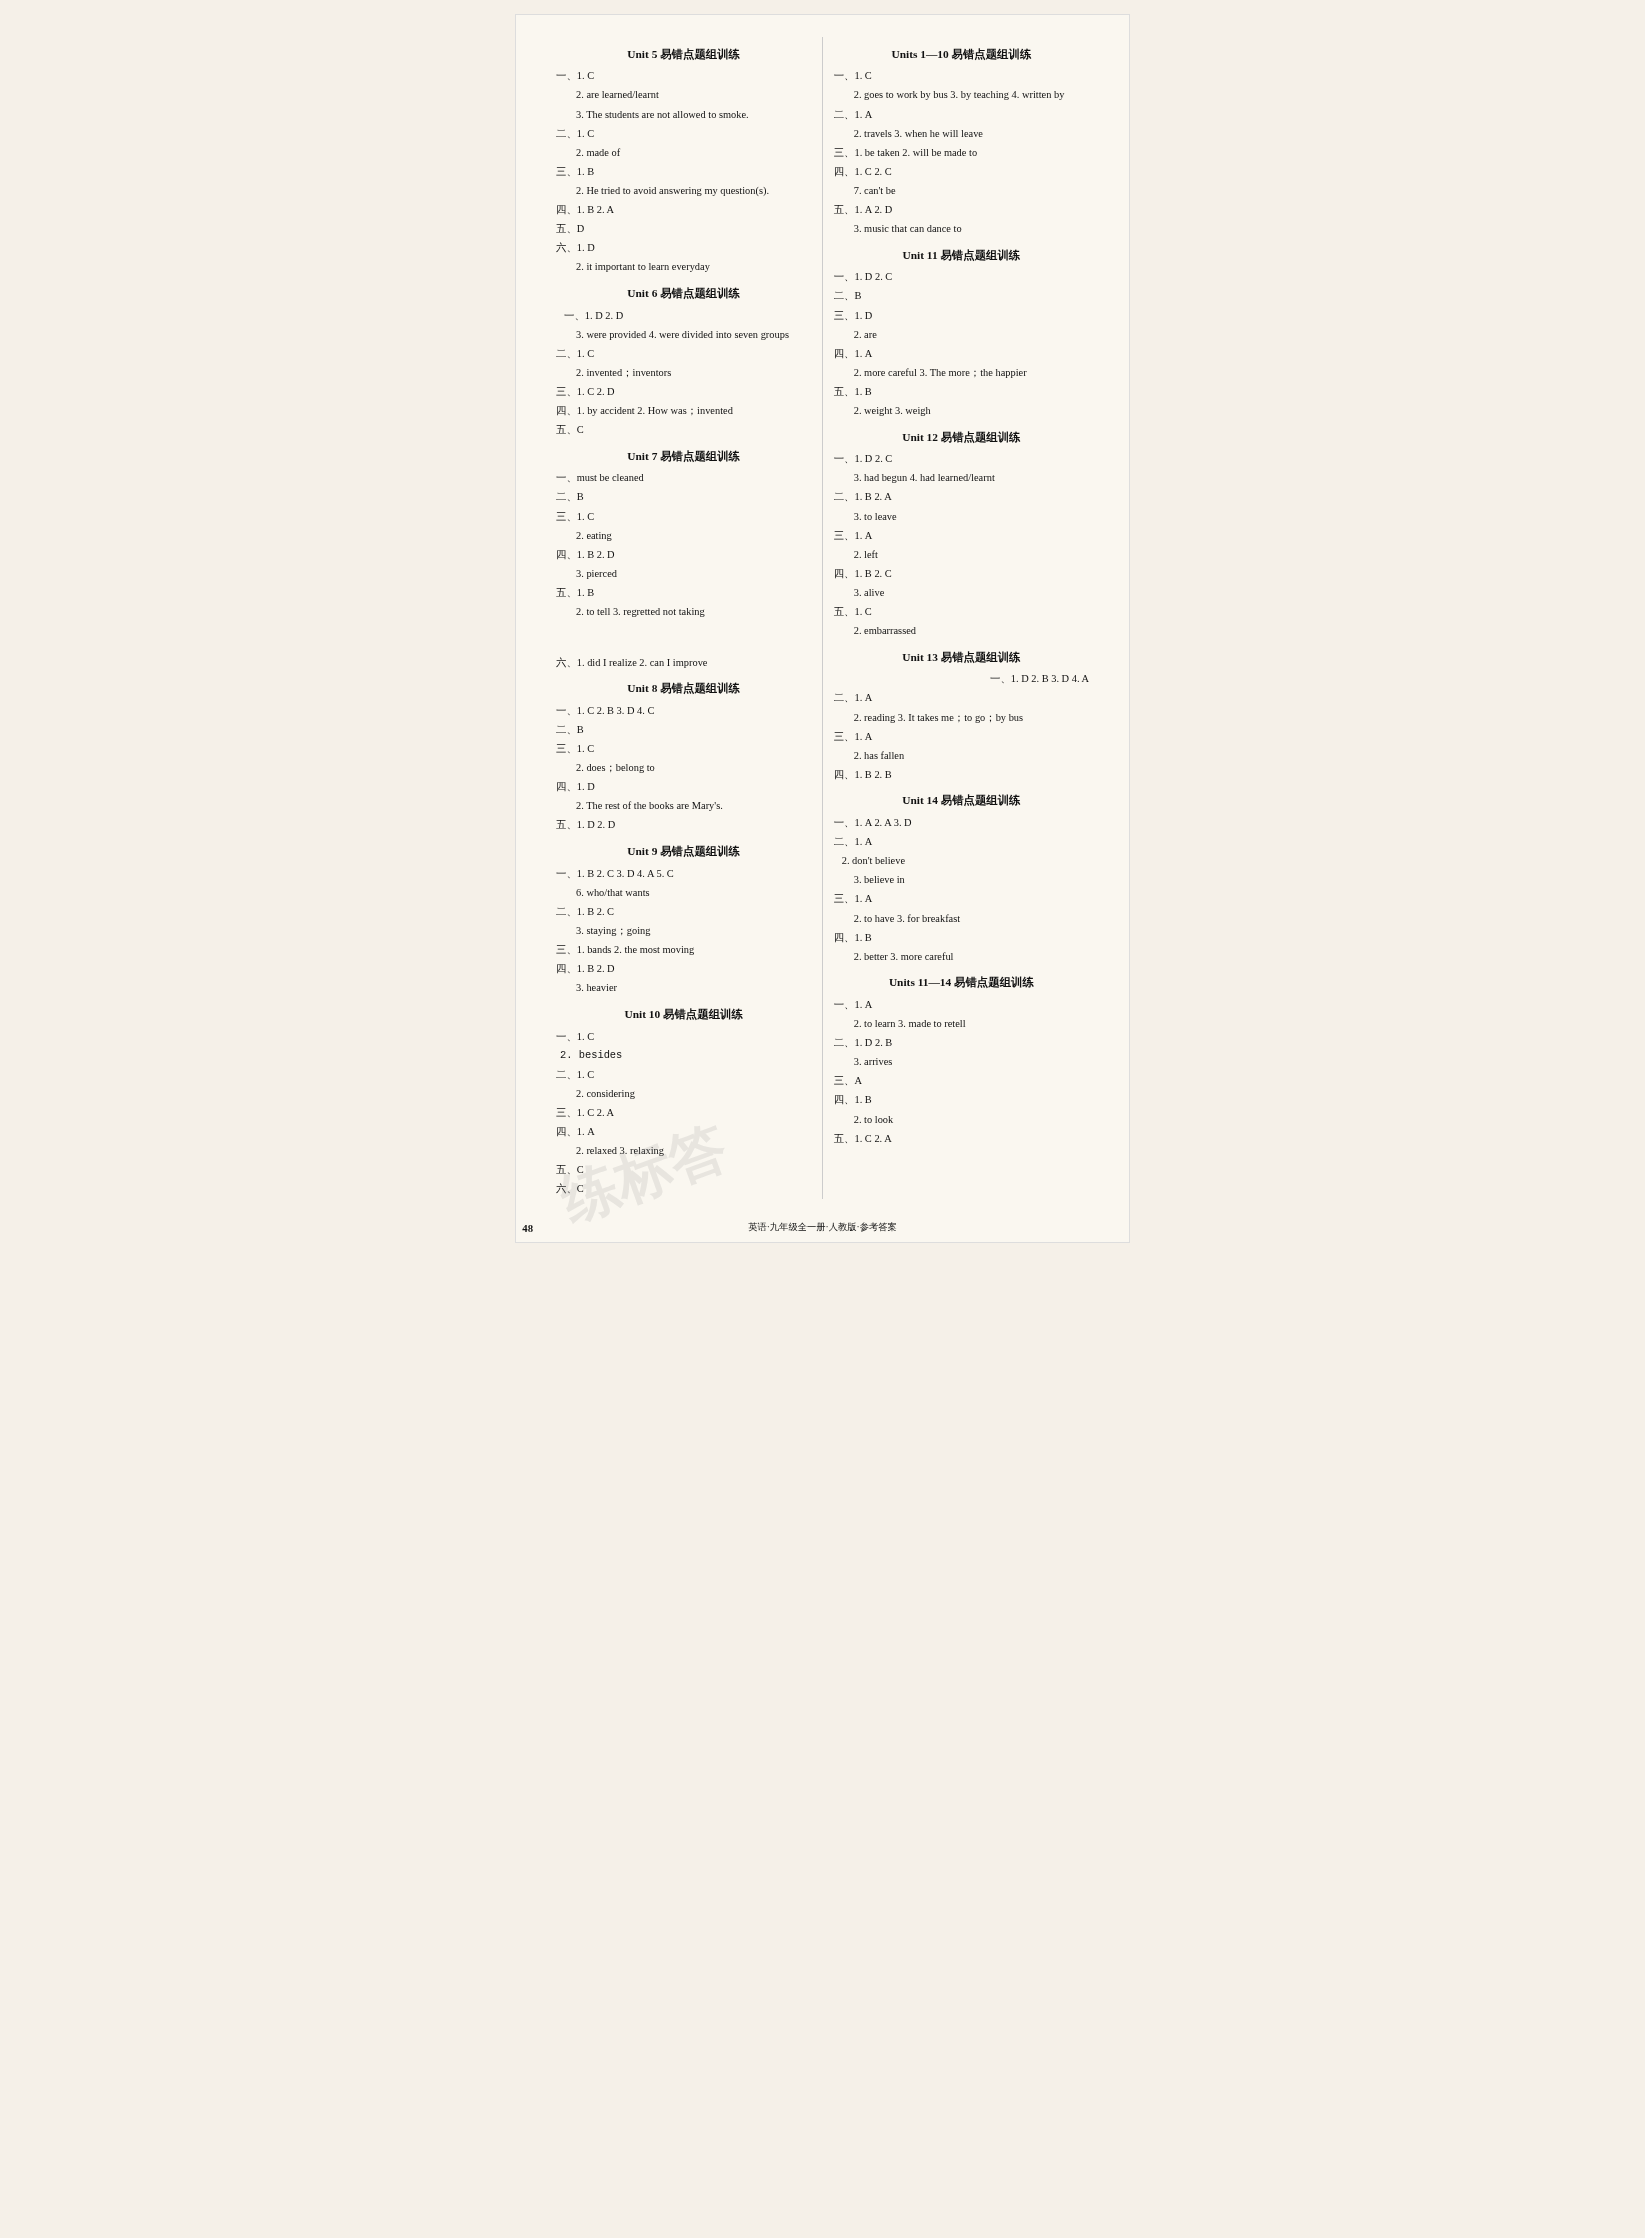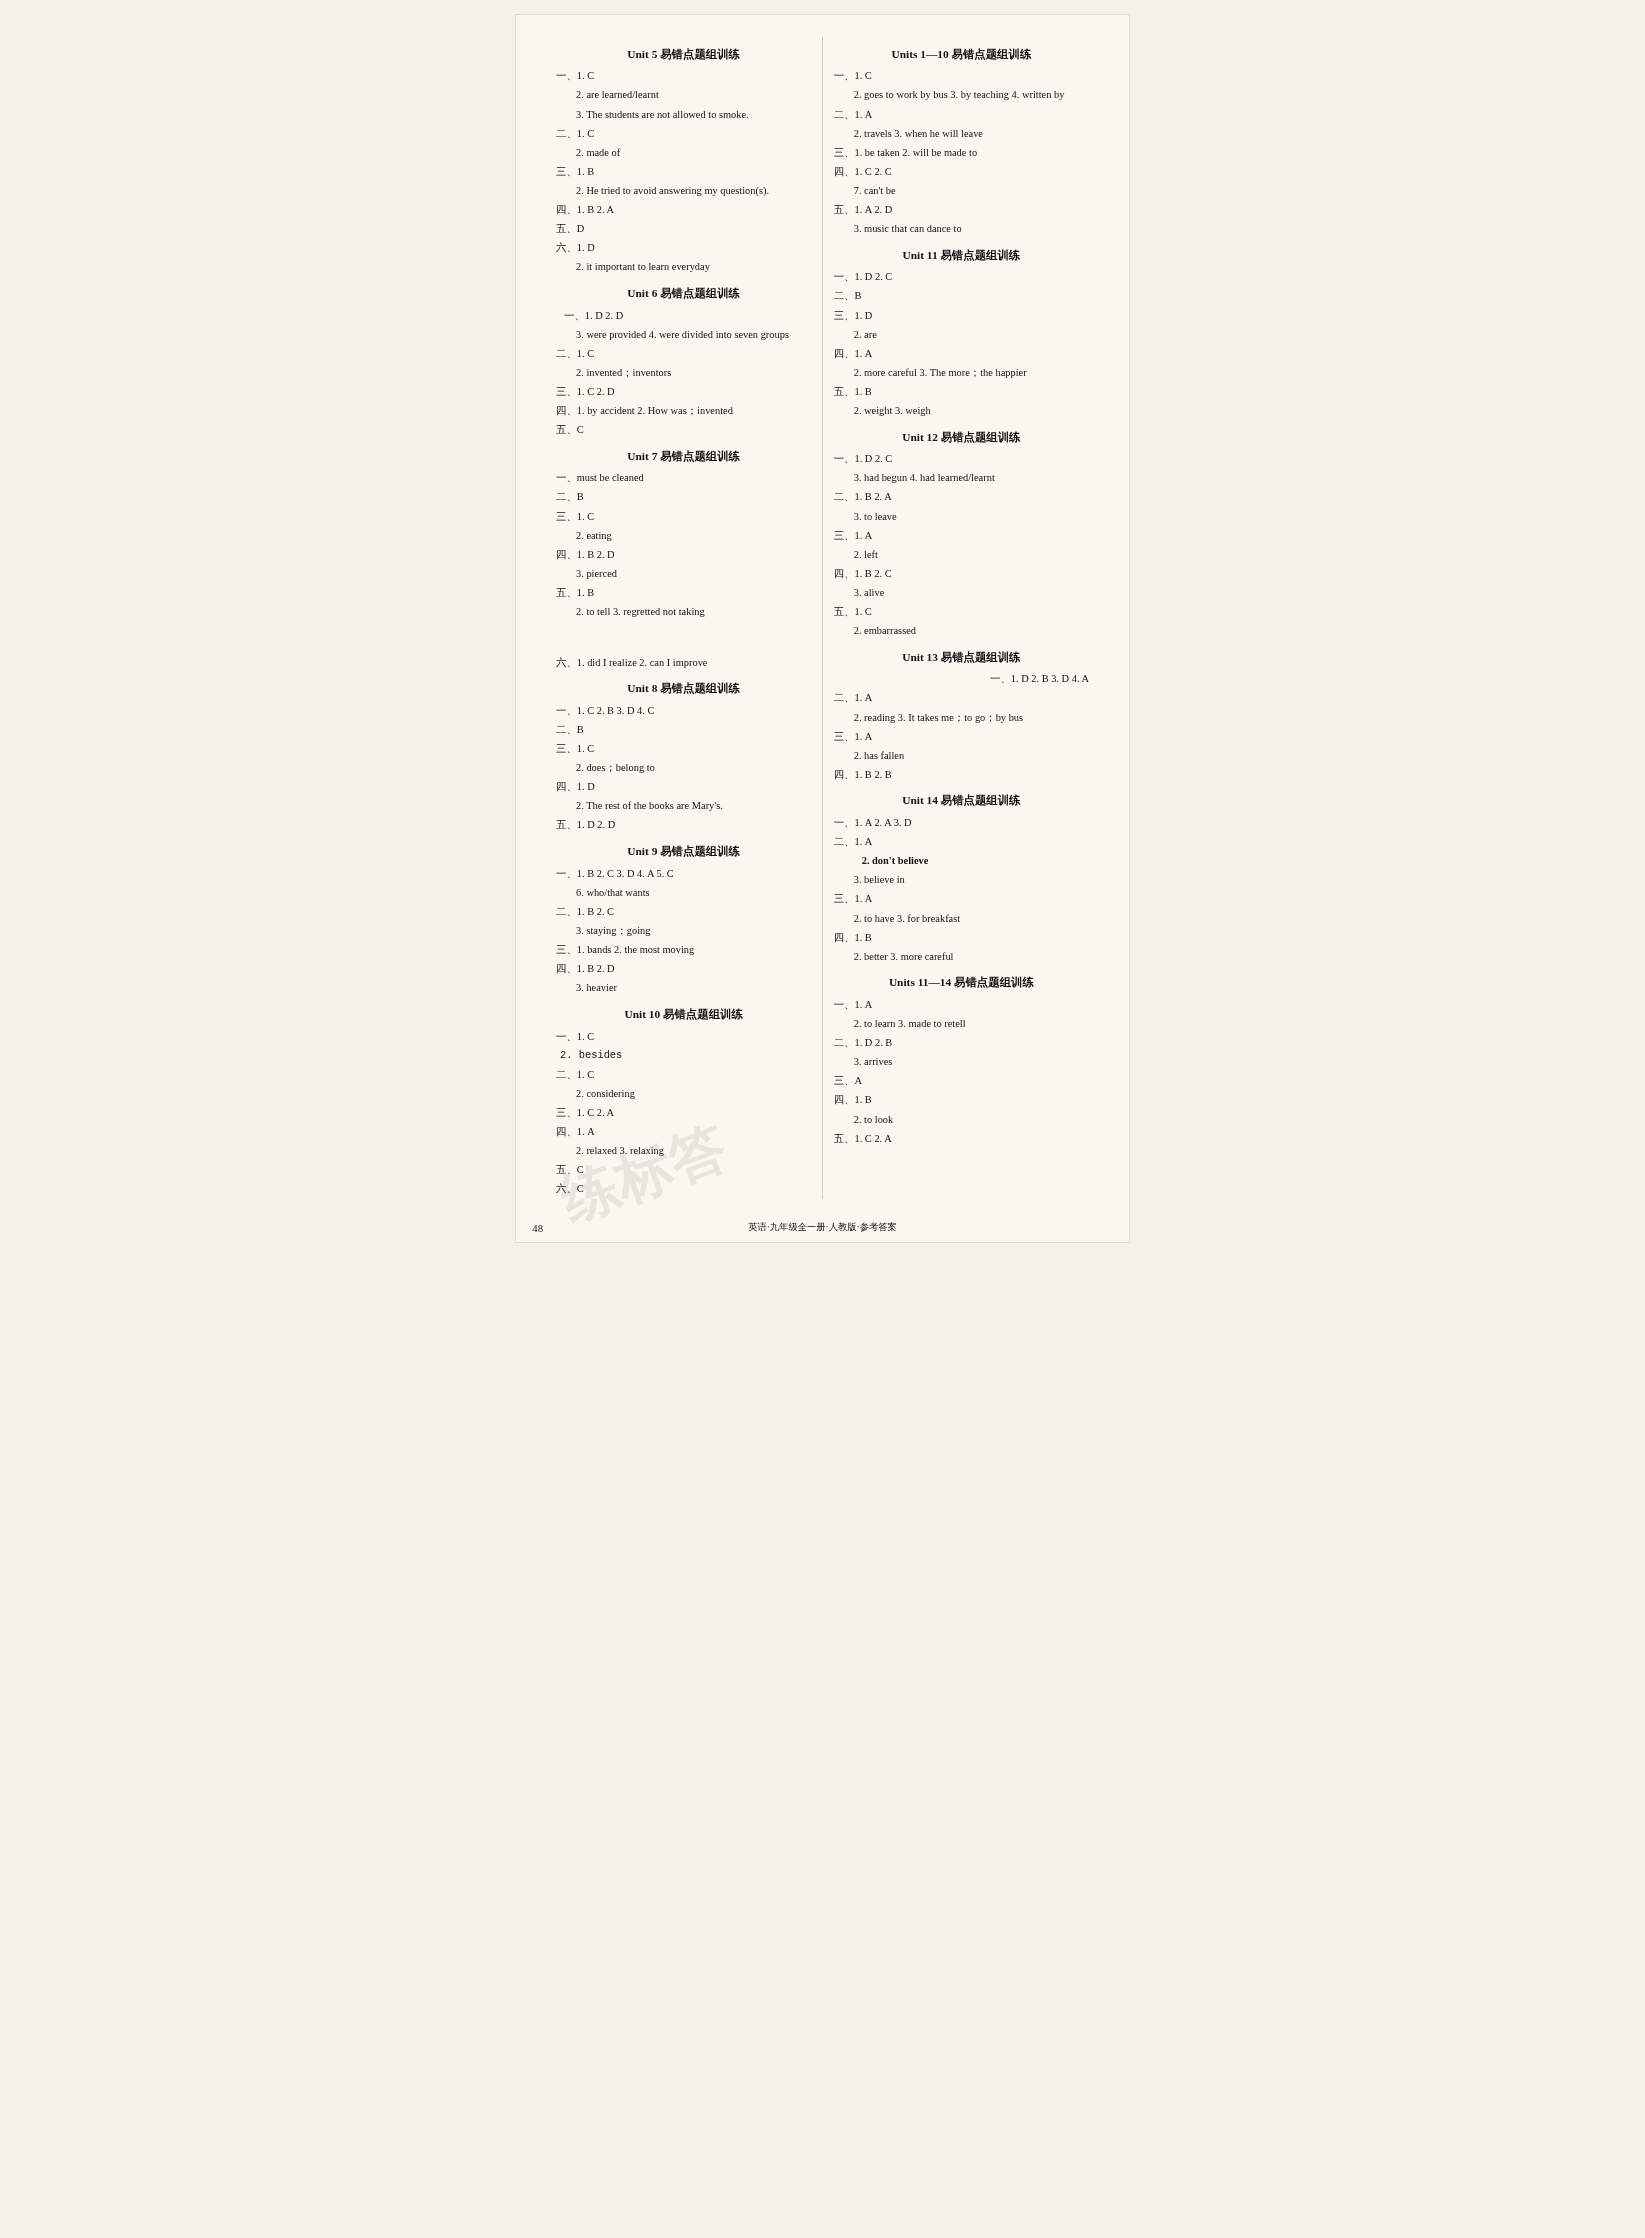--- a/index.html
+++ b/index.html
@@ -37,23 +37,23 @@
       margin: 10px 0 5.7px 0;
     }
     .entry {
       margin: 1.4px 0;
       line-height: 1.7;
       font-size: 10.4px;
     }
     .page-num {
       position: absolute;
       bottom: 8.6px;
-      left: 16px;
+      left: 6px;
       font-size: 10.7px;
-      font-weight: normal;
+      font-weight: bold;
     }
     .footer-text {
       position: absolute;
       bottom: 8.6px;
       left: 50%;
       transform: translateX(-50%);
       font-size: 9.3px;
       white-space: nowrap;
     }
     .watermark {
@@ -171,21 +171,21 @@
           <div class="section-title">Unit 13 易错点题组训练</div>
           <div class="entry" style="margin-left: 0px; text-align: right;">一、1. D  2. B  3. D  4. A</div>
           <div class="entry" style="margin-left: 0px;">二、1. A</div>
           <div class="entry" style="margin-left: 20px;">2. reading  3. It takes me；to go；by bus</div>
           <div class="entry" style="margin-left: 0px;">三、1. A</div>
           <div class="entry" style="margin-left: 20px;">2. has fallen</div>
           <div class="entry" style="margin-left: 0px;">四、1. B  2. B</div>
           <div class="section-title">Unit 14 易错点题组训练</div>
           <div class="entry" style="margin-left: 0px;">一、1. A  2. A  3. D</div>
           <div class="entry" style="margin-left: 0px;">二、1. A</div>
-          <div class="entry" style="margin-left: 28px; font-weight: bold;">2. don't believe</div>
+          <div class="entry" style="margin-left: 8px;">2. don't believe</div>
           <div class="entry" style="margin-left: 20px;">3. believe in</div>
           <div class="entry" style="margin-left: 0px;">三、1. A</div>
           <div class="entry" style="margin-left: 20px;">2. to have  3. for breakfast</div>
           <div class="entry" style="margin-left: 0px;">四、1. B</div>
           <div class="entry" style="margin-left: 20px;">2. better  3. more careful</div>
           <div class="section-title">Units 11—14 易错点题组训练</div>
           <div class="entry" style="margin-left: 0px;">一、1. A</div>
           <div class="entry" style="margin-left: 20px;">2. to learn  3. made to retell</div>
           <div class="entry" style="margin-left: 0px;">二、1. D  2. B</div>
           <div class="entry" style="margin-left: 20px;">3. arrives</div>

